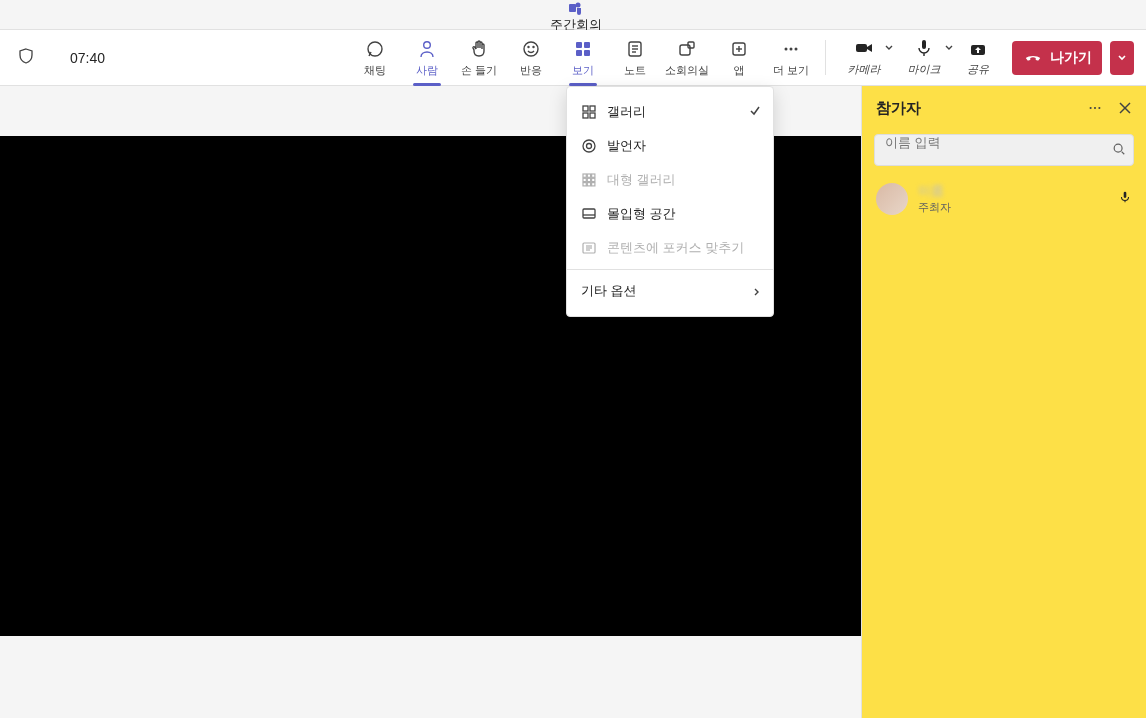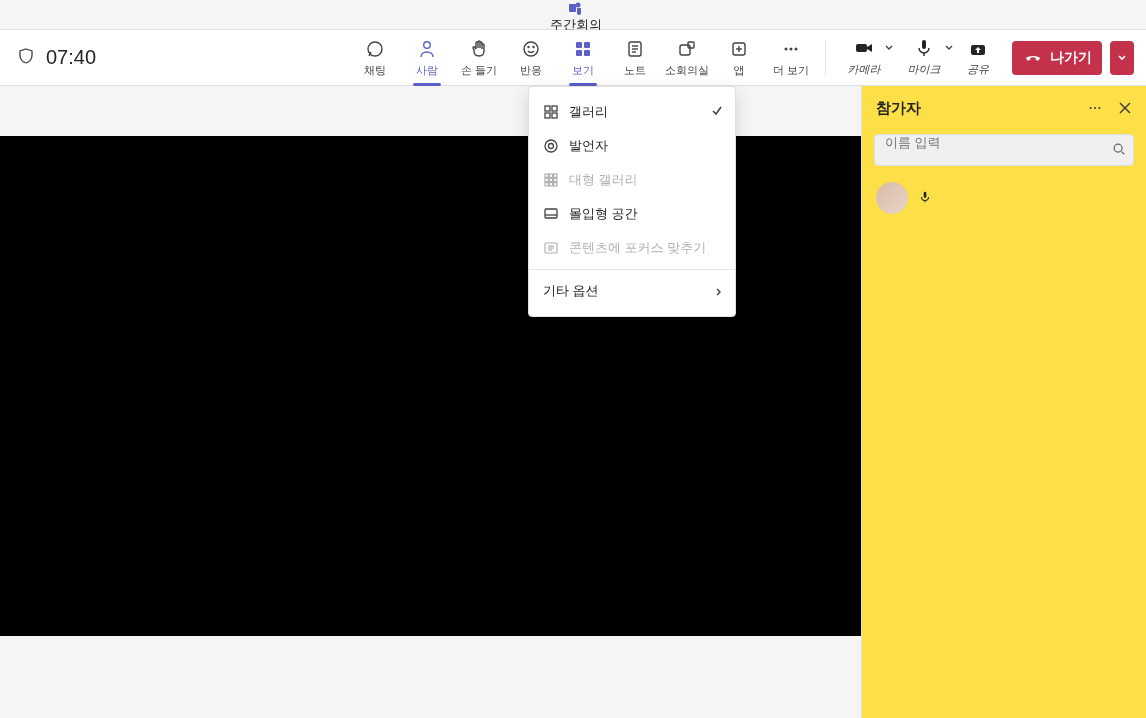--- a/index.html
+++ b/index.html
@@ -39,21 +39,21 @@
     padding: 0 8px 0 18px;
     border-bottom: 1px solid #e1e1e1;
     position: relative;
   }
   .toolbar-left {
     display:flex; align-items:center; gap:12px;
     flex:0 0 auto;
     min-width:260px;
   }
   .shield-icon svg { width:16px; height:16px; }
-  .timer { font-size:20px; }
+  .timer { font-size:14px;margin-left:24px; }
   .toolbar-mid-spacer { flex:1; }
   .toolbar-buttons {
     display:flex; align-items:stretch; gap:4px;
   }
   .tb-btn {
     display:flex; flex-direction:column; align-items:center; justify-content:center;
     width:48px; cursor:pointer;
     padding:4px 0 2px 0;
     position:relative;
   }
@@ -160,21 +160,21 @@
     filter:blur(0.5px);
   }
   .p-names { flex:1; }
   .p-names .pname { font-size:13px; color:#bfbfbf; filter:blur(2px); }
   .p-names .prole { font-size:11px; color:#616161; }
   .mic-icon { color:#242424; }
   .mic-icon svg { width:14px; height:14px; }
 
   .popup-menu {
     position:absolute;
-    left:528px; top:0;
+    left:566px; top:0;
     width:208px;
     background:#fff;
     border:1px solid #e1e1e1;
     border-radius:4px;
     box-shadow:0 6px 18px rgba(0,0,0,0.15);
     padding:8px 0;
     z-index:10;
   }
   .menu-item {
     display:flex; align-items:center; gap:10px;
@@ -474,19 +474,23 @@
     </div>
     <div class="search-row">
       <input type="text" placeholder="이름 입력" style="">
       <span class="sicon"><svg viewBox="0 0 16 16" fill="none" stroke="currentColor" stroke-width="1.4">
             <circle cx="7" cy="7" r="4.5"></circle>
             <line x1="11" y1="11" x2="14" y2="14"></line>
           </svg></span>
     </div>
     <div class="participant-row">
       <div class="avatar"></div>
+      <div class="p-names">
+        <div class="pname">이름</div>
+        <div class="prole">주최자</div>
+      </div>
       <span class="mic-icon"><svg viewBox="0 0 16 16" fill="currentColor">
             <rect x="6.5" y="2" width="3" height="7" rx="1.5"></rect>
             <path fill="none" stroke="currentColor" stroke-width="1.2" d="M4 8a4 4 0 0 0 8 0M8 12v2"></path>
           </svg></span>
     </div>
   </div>
 </div>
 
 </body></html>

